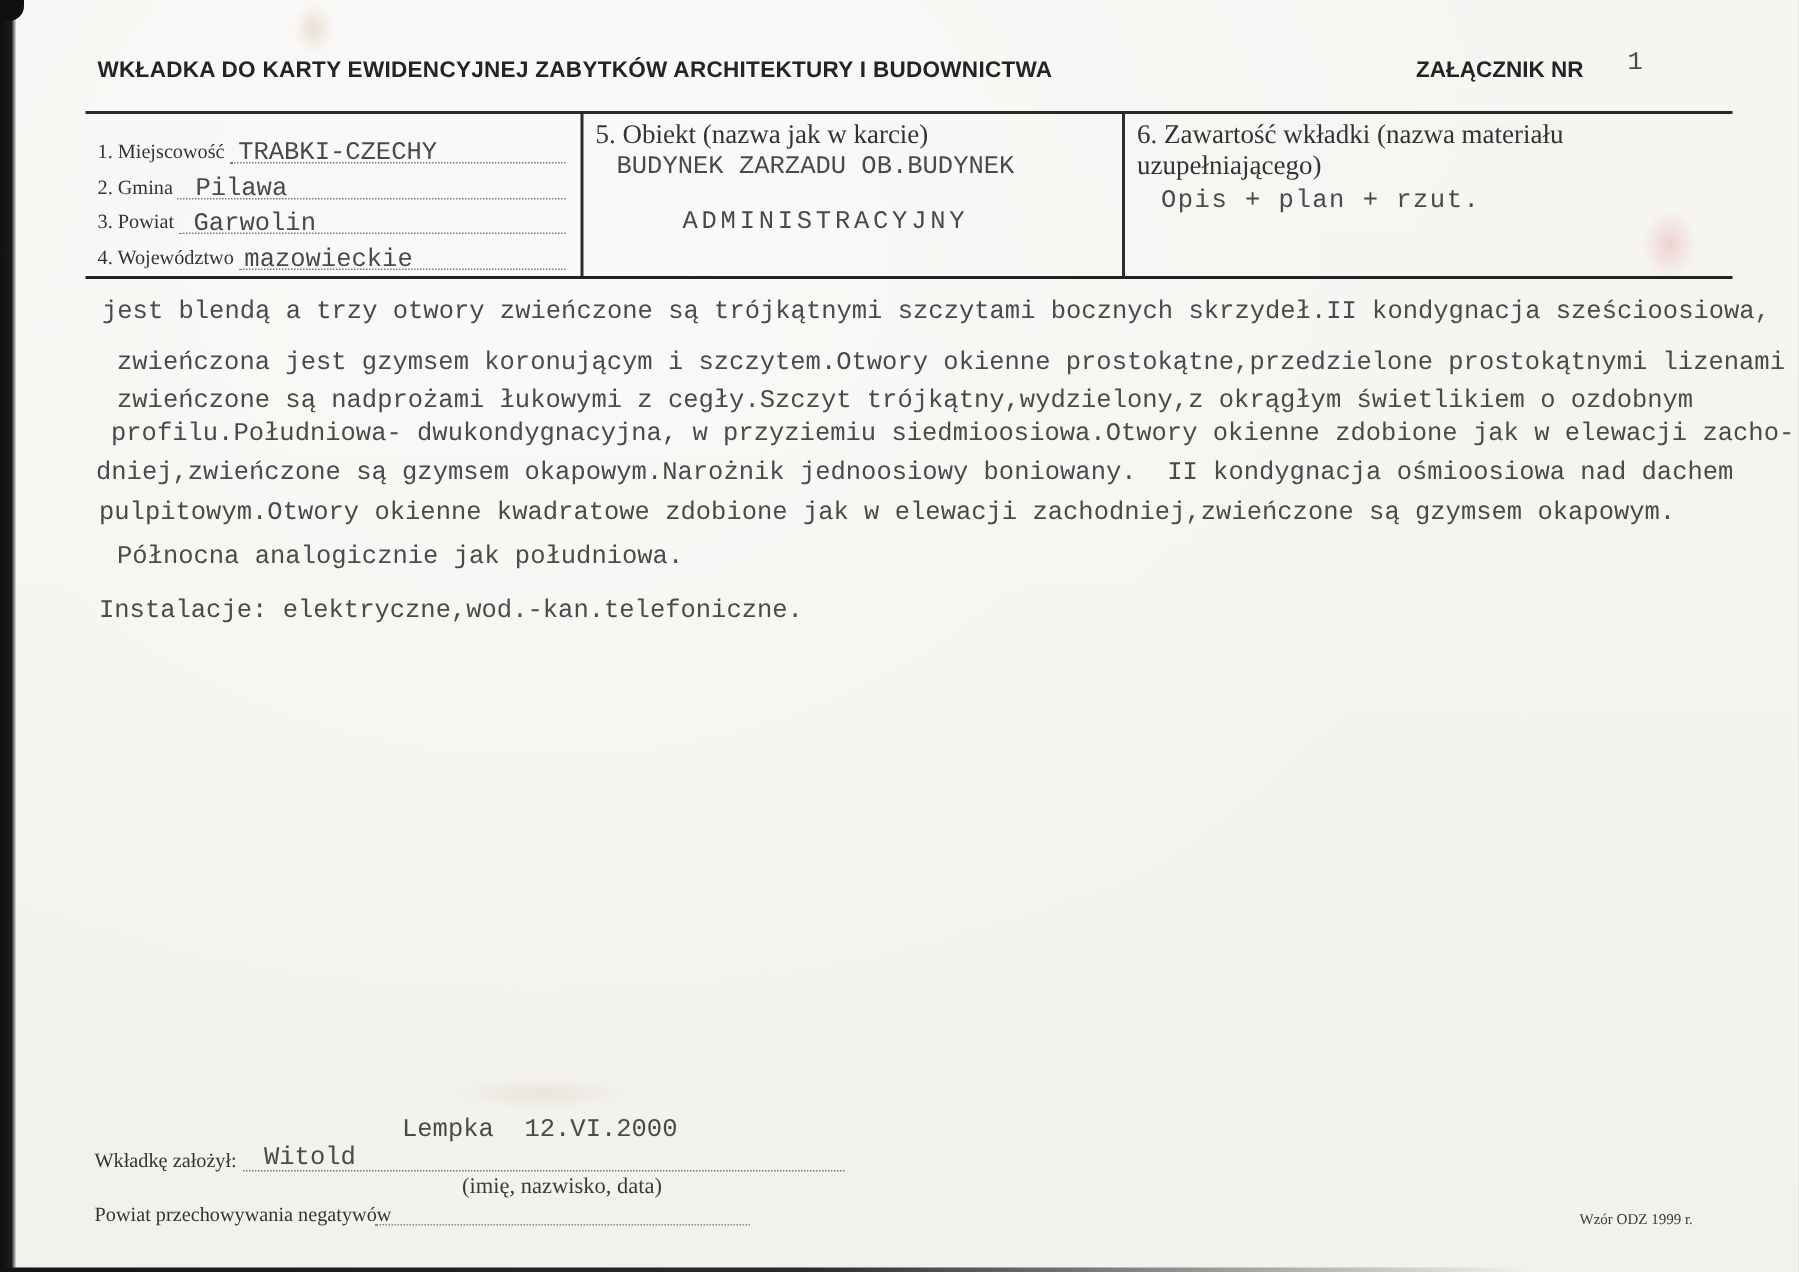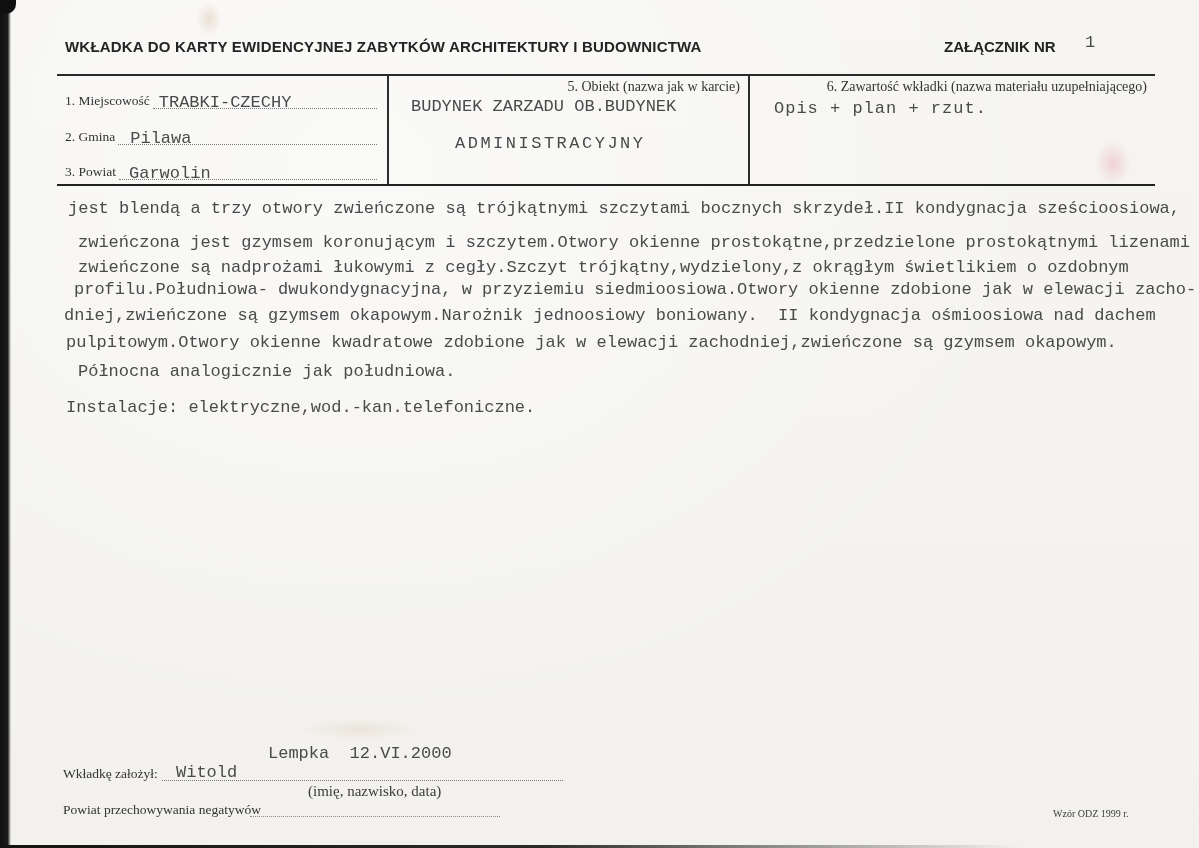--- a/index.html
+++ b/index.html
@@ -46,21 +46,21 @@
     border-top:2px solid #2a2a2a;border-bottom:2px solid #222;
     display:flex;box-sizing:border-box;}
   .col{box-sizing:border-box;height:100%;}
   .col1{width:330px;padding:9px 10px 4px 8px;display:flex;flex-direction:column;justify-content:space-between;}
   .col2{width:361px;border-left:2px solid #2d2d2d;padding:3px 8px;}
   .col3{width:407px;border-left:2px solid #2d2d2d;padding:3px 8px;}
   .field-row{display:flex;align-items:flex-end;height:24px;}
   .field-label{font-size:13.5px;color:#333;white-space:nowrap;text-align:center;}
   .field-line{flex:1;margin-left:3px;border-bottom:1.5px dotted #7a7a7a;position:relative;height:17px;}
   .field-line .typed{position:absolute;bottom:-4px;}
-  .box-label{font-size:14px;color:#333;text-align:right;}
+  .box-label{font-size:18px;color:#333;}
   .box5-l1{margin:2px 0 0 14px;}
   .box5-l2{margin:18px 0 0 58px;letter-spacing:2.5px;}
   .box6-v{margin:4px 0 0 16px;letter-spacing:1px;}
 
   
   .bodyline{position:absolute;line-height:1;}
   .l1{left:68px;top:200px;}
   .l2{left:78px;top:234px;}
   .l3{left:78px;top:259px;}
   .l4{left:74px;top:281px;}
@@ -110,20 +110,26 @@
         <span class="field-line">
           <span class="typed" style="left:12px;">Pilawa</span>
         </span>
       </div>
       <div class="field-row">
         <span class="field-label">3. Powiat</span>
         <span class="field-line">
           <span class="typed" style="left:10px;">Garwolin</span>
         </span>
       </div>
+      <div class="field-row">
+        <span class="field-label">4. Województwo</span>
+        <span class="field-line">
+          <span class="typed" style="left:4px;">mazowieckie</span>
+        </span>
+      </div>
     </div>
     <div class="col col2">
       <div class="box-label">5. Obiekt (nazwa jak w karcie)</div>
       <div class="typed box5-l1">BUDYNEK ZARZADU OB.BUDYNEK</div>
       <div class="typed box5-l2">ADMINISTRACYJNY</div>
     </div>
     <div class="col col3">
       <div class="box-label">6. Zawartość wkładki (nazwa materiału uzupełniającego)</div>
       <div class="typed box6-v">Opis + plan + rzut.</div>
     </div>

